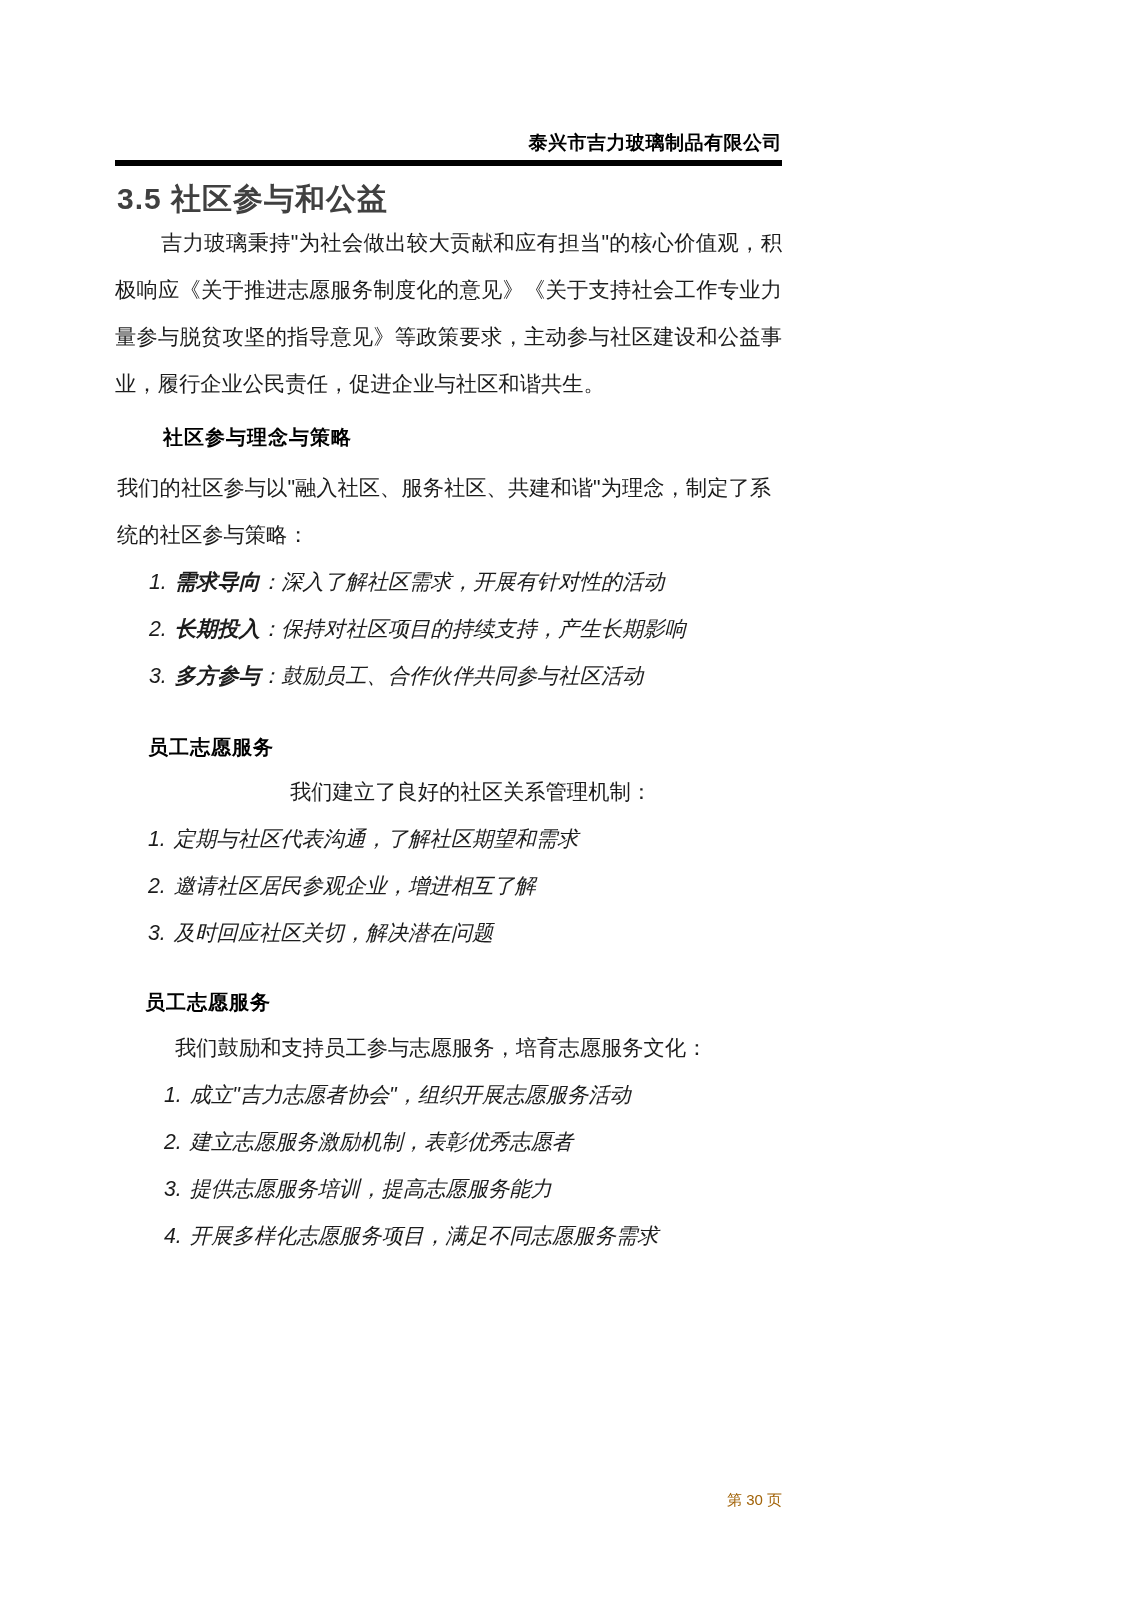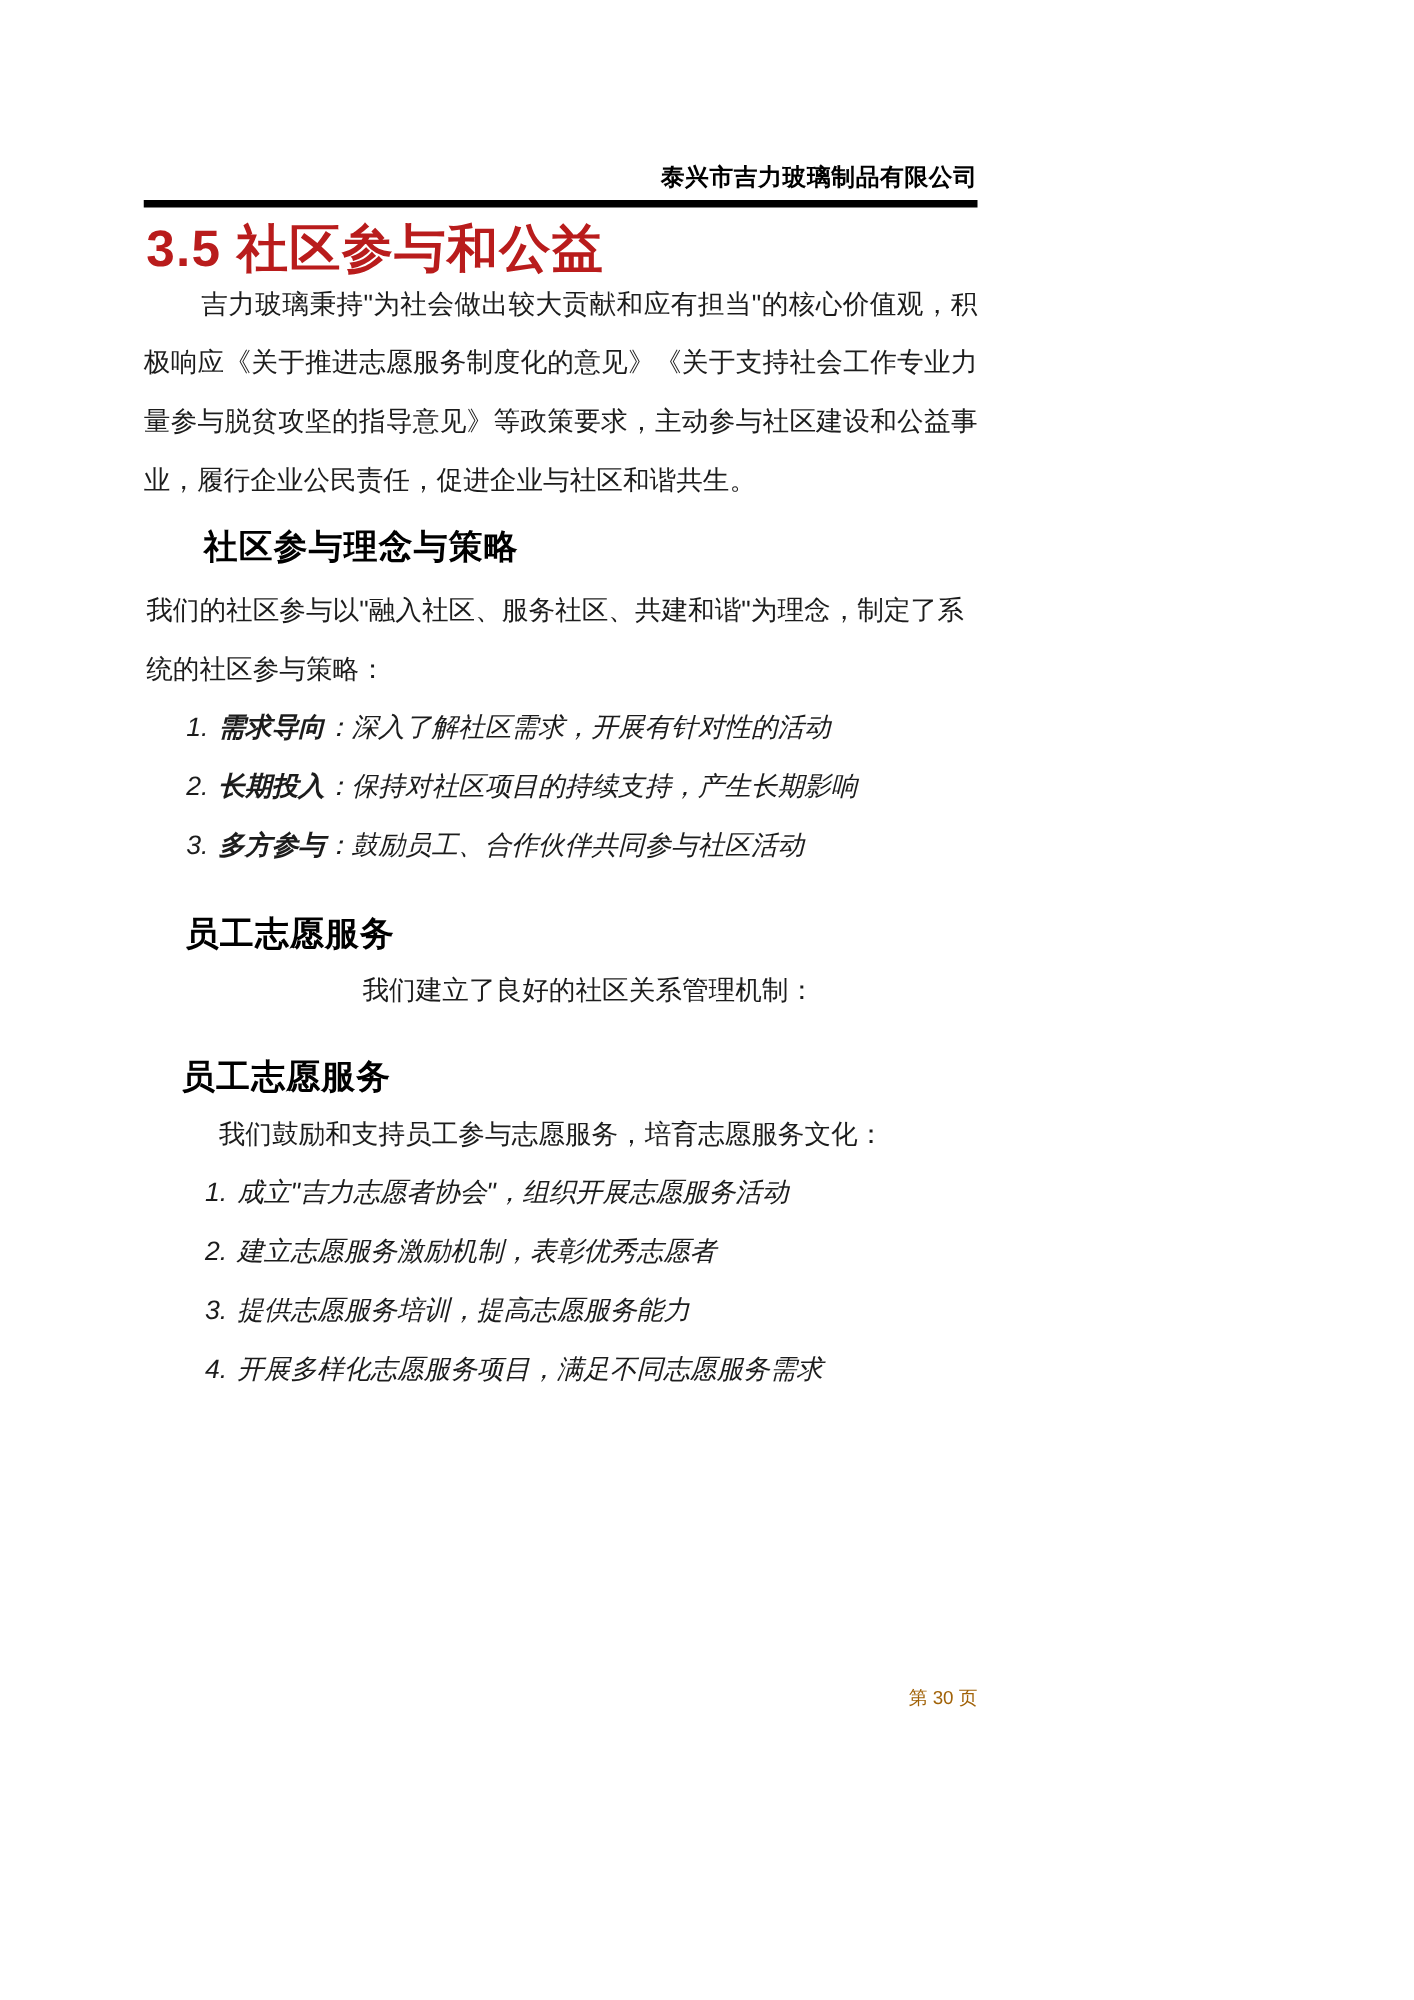--- a/index.html
+++ b/index.html
@@ -20,38 +20,38 @@
     line-height: 22px;
     color: #000000;
     letter-spacing: 0.5px;
   }
   .rule {
     height: 6px;
     background: #000000;
     margin-top: 6px;
   }
   h1.title {
-    color: #b91c1c;
-    font-size: 41px;
+    color: #404040;
+    font-size: 30px;
     line-height: 38px;
     font-weight: bold;
     margin: 14px 0 0 2px;
     letter-spacing: 1px;
   }
   p.lead {
     font-size: 21.3px;
     line-height: 47px;
     margin: 2px 0 0 0;
     text-indent: 46px;
     text-align: justify;
     text-justify: inter-character;
   }
   section { margin: 0; }
   section h2 {
-    font-size: 27px;
+    font-size: 20px;
     line-height: 34px;
     font-weight: bold;
     color: #000000;
     letter-spacing: 1px;
   }
   .sec1 h2 { margin: 12px 0 0 48px; }
   .sec2 h2 { margin: 30px 0 0 33px; }
   .sec3 h2 { margin: 28px 0 0 30px; }
   .sec-intro {
     font-size: 21.3px;
@@ -104,20 +104,31 @@
       </div>
       <div class="li">
         <span class="num">3.</span><span class="term">多方参与</span><span class="rest">：鼓励员工、合作伙伴共同参与社区活动</span>
       </div>
     </div>
   </section>
 
   <section class="sec2">
     <h2>员工志愿服务</h2>
     <p class="sec-intro">我们建立了良好的社区关系管理机制：</p>
+    <div class="list">
+      <div class="li">
+        <span class="num">1.</span><span class="rest">定期与社区代表沟通，了解社区期望和需求</span>
+      </div>
+      <div class="li">
+        <span class="num">2.</span><span class="rest">邀请社区居民参观企业，增进相互了解</span>
+      </div>
+      <div class="li">
+        <span class="num">3.</span><span class="rest">及时回应社区关切，解决潜在问题</span>
+      </div>
+    </div>
   </section>
 
   <section class="sec3">
     <h2>员工志愿服务</h2>
     <p class="sec-intro">我们鼓励和支持员工参与志愿服务，培育志愿服务文化：</p>
     <div class="list">
       <div class="li">
         <span class="num">1.</span><span class="rest">成立"吉力志愿者协会"，组织开展志愿服务活动</span>
       </div>
       <div class="li">

